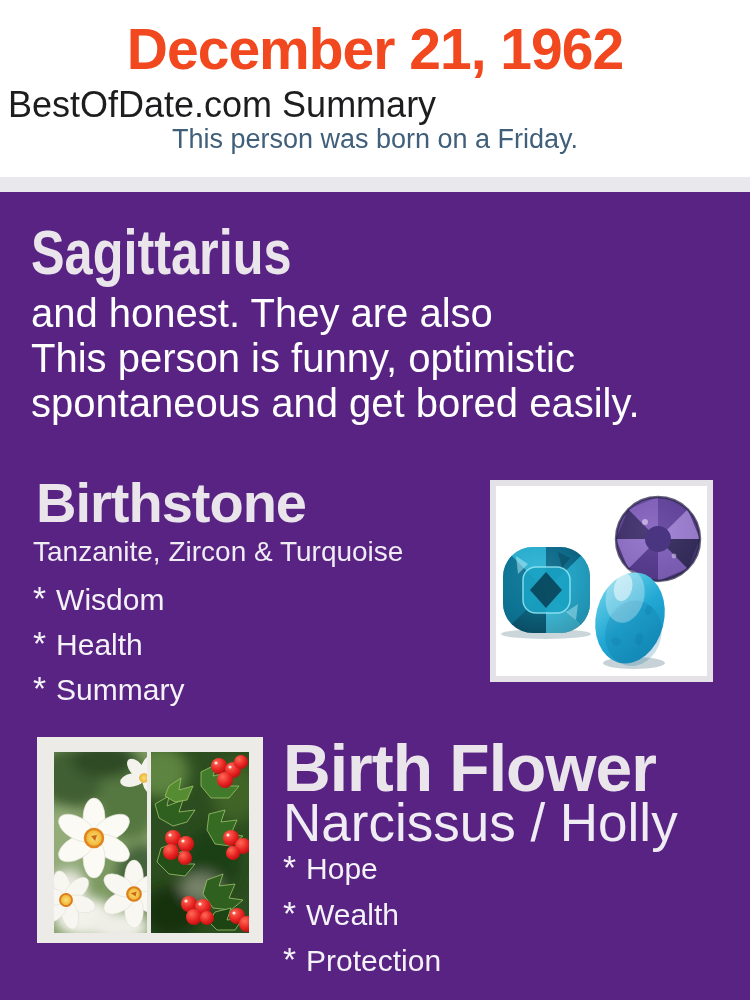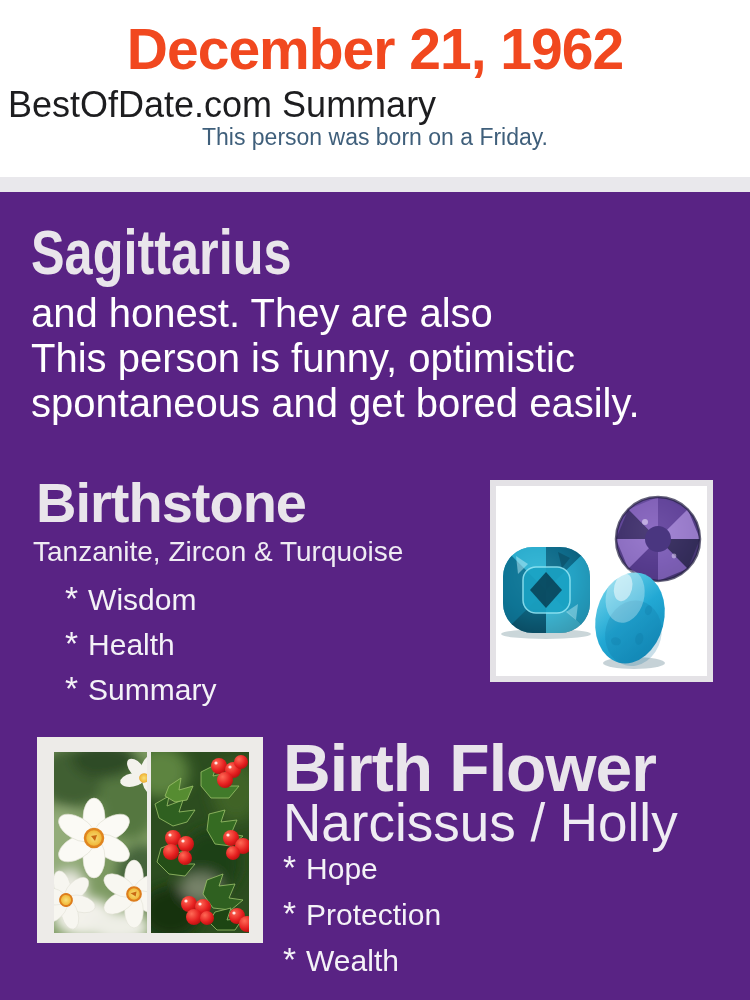--- a/index.html
+++ b/index.html
@@ -12,42 +12,42 @@
   .date-title {
     position:absolute; left:0; top:16px; width:750px; text-align:center;
     font-size:57px; font-weight:bold; letter-spacing:-1px; color:#f1481f; white-space:nowrap;
   }
   .site-summary {
     position:absolute; left:8px; top:84px; width:750px; text-align:left;
     font-size:36px; color:#1d1d1f; white-space:nowrap;
   }
   .weekday-note {
     position:absolute; left:0; top:124px; width:750px; text-align:center;
-    font-size:23px; color:#3f5f7b; white-space:nowrap;
+    font-size:27px; color:#3f5f7b; white-space:nowrap;
   }
   .divider-strip { position:absolute; left:0; top:177px; width:750px; height:15px; background:#e9e8ec; }
   
   .purple-panel { position:absolute; left:0; top:192px; width:750px; height:808px; background:#592384; }
   .zodiac-title {
     position:absolute; left:31px; top:216px; font-size:63px; font-weight:bold;
     color:#e9e5eb; white-space:nowrap; transform:scaleX(0.8); transform-origin:0 50%;
   }
   .zodiac-desc {
     position:absolute; left:31px; top:291px; font-size:40px; line-height:45px;
     color:#ffffff; white-space:nowrap;
   }
   .bs-title {
     position:absolute; left:36px; top:470px; font-size:56px; font-weight:bold;
     letter-spacing:-1px; color:#e9e5eb; white-space:nowrap;
   }
   .bs-sub {
     position:absolute; left:33px; top:536px; font-size:28px; color:#efecf3; white-space:nowrap;
   }
   .trait-list { position:absolute; list-style:none; margin:0; padding:0; }
-  .bs-list { left:33px; top:584px;margin-left:32px; }
+  .bs-list { left:33px; top:584px; }
   .trait-list li { font-size:30px; line-height:30px; margin-bottom:14px; color:#f4f2f7; white-space:nowrap; }
   .bf-list li { margin-bottom:15px; }
   .bullet { font-size:1.12em; margin-right:10px; }
   
   .gem-card {
     position:absolute; left:490px; top:480px; width:223px; height:202px;
     background:#ffffff; border:6px solid #e4e2e6; box-sizing:border-box;
   }
   .gem-card svg { display:block; }
   
@@ -310,17 +310,17 @@
           <circle cx="-3" cy="-3" r="1.6" fill="#fff" opacity="0.85"></circle>
         </g>
       </g>
     </svg>
   </div>
 
   <div class="bf-title">Birth Flower</div>
   <div class="bf-sub">Narcissus / Holly</div>
   <ul class="trait-list bf-list">
     <li><span class="bullet">*</span><span>Hope</span></li>
+    <li><span class="bullet">*</span><span>Wealth</span></li>
     <li><span class="bullet">*</span><span>Protection</span></li>
-    <li><span class="bullet">*</span><span>Wealth</span></li>
   </ul>
 
 </div>
 
 </body></html>

